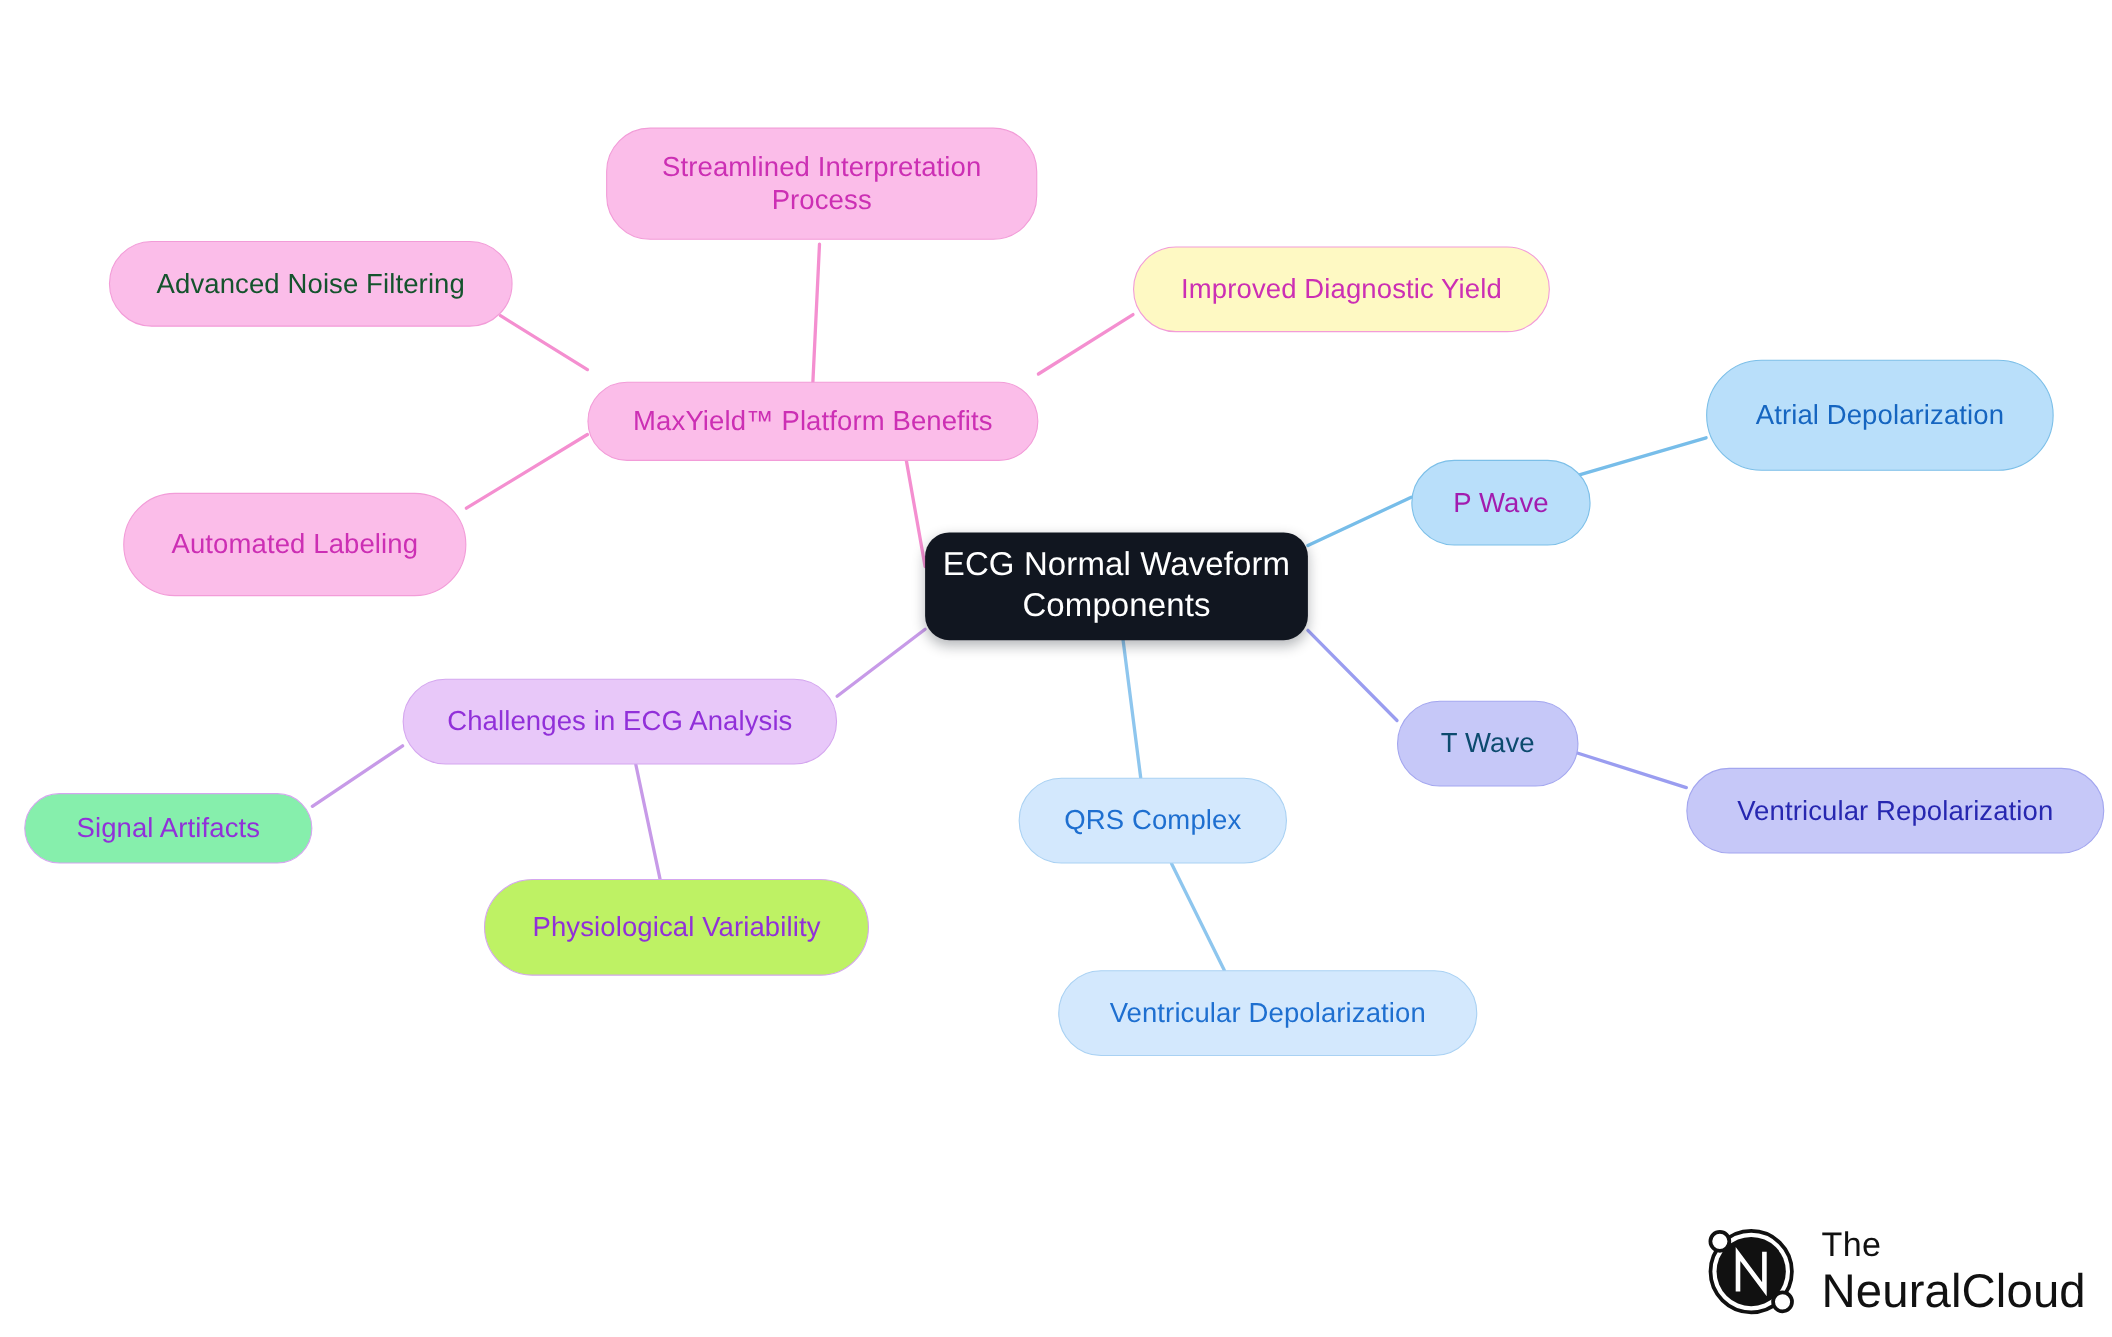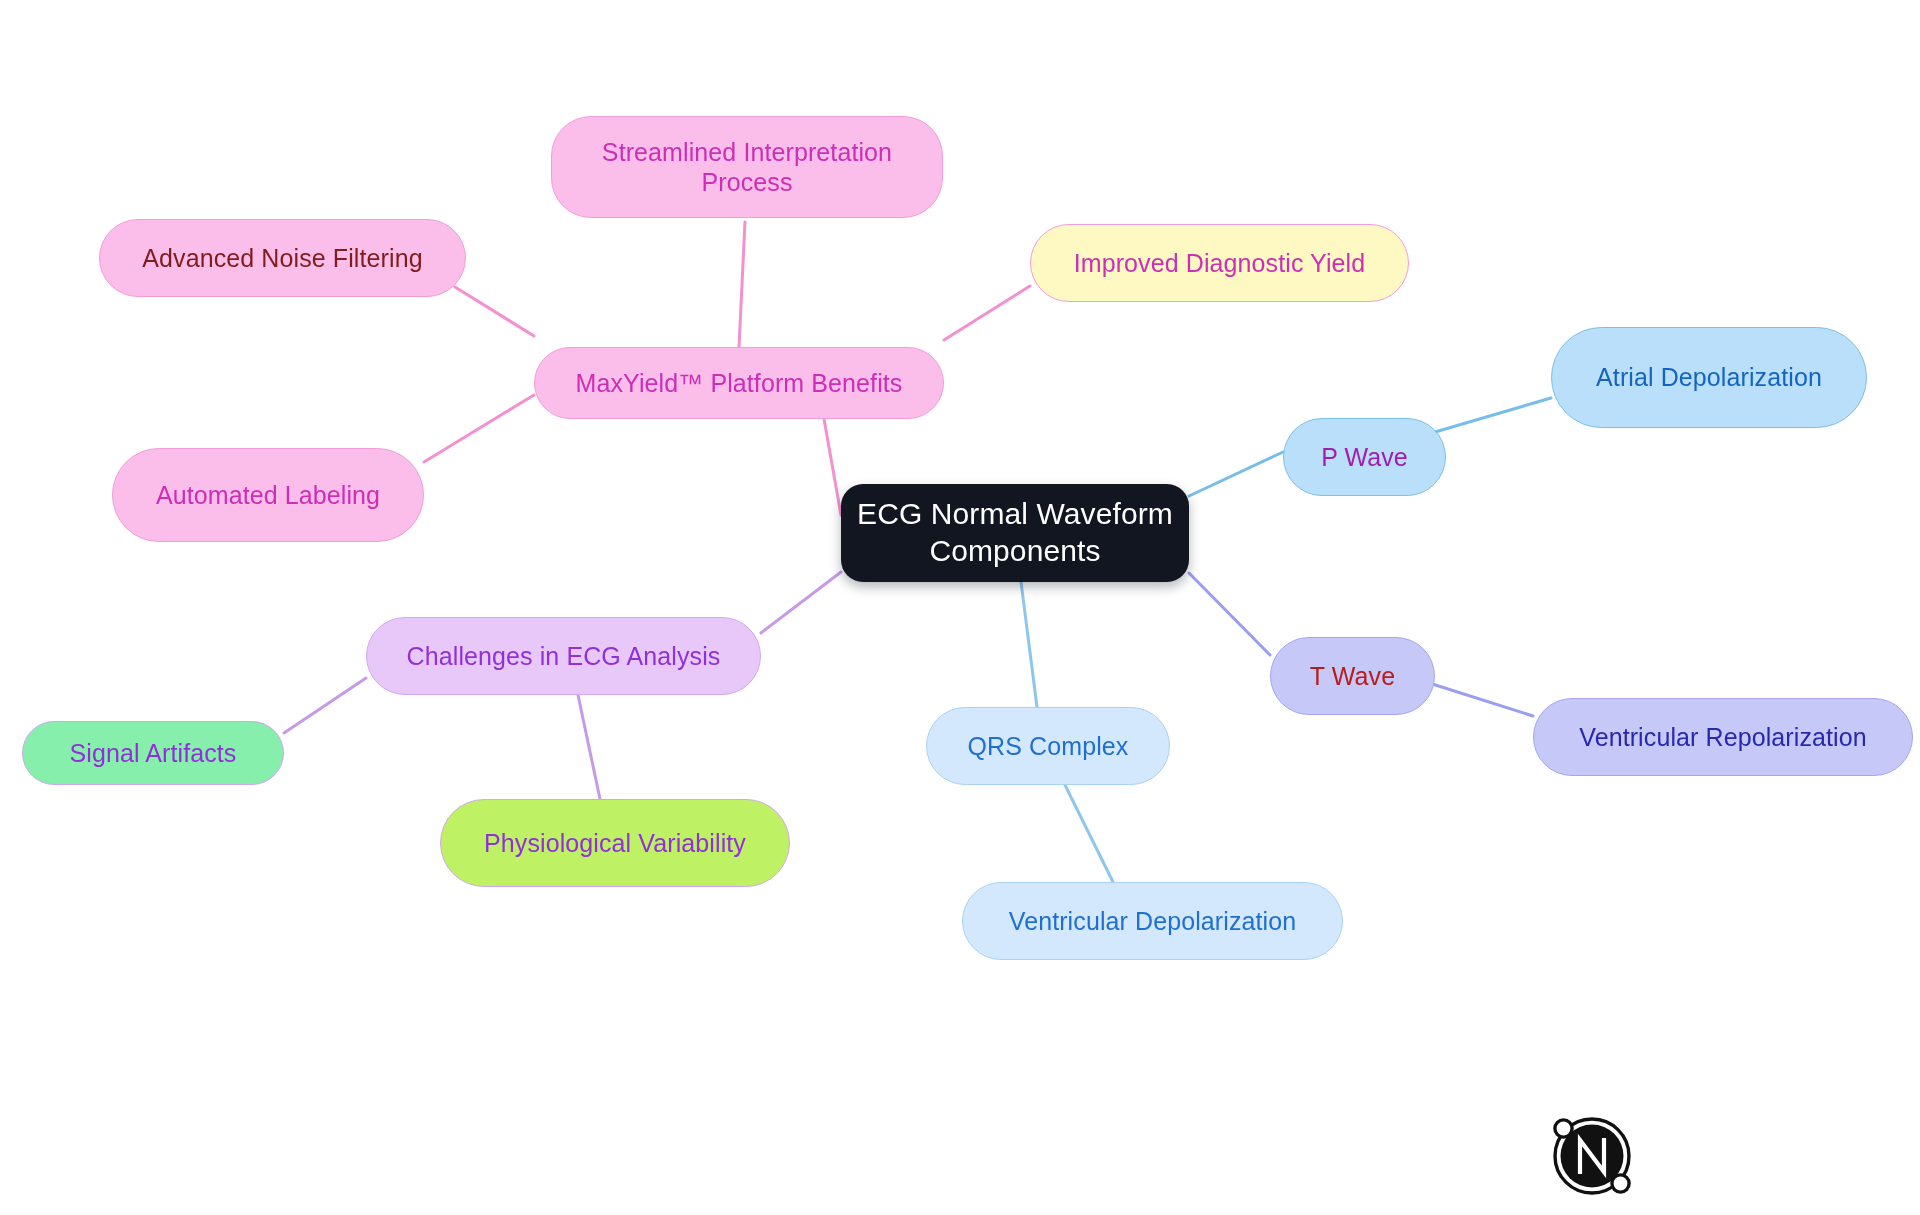--- a/index.html
+++ b/index.html
@@ -113,39 +113,43 @@
       <line x1="1189" y1="573" x2="1270" y2="655" stroke="#9a9df0" stroke-width="3" stroke-linecap="round"></line>
       <line x1="1426" y1="682" x2="1533" y2="716" stroke="#9a9df0" stroke-width="3" stroke-linecap="round"></line>
     </svg>
 
   <div id="node-layer">
       <div class="node root two-line" style="left: 841px; top: 484px; width: 348px; height: 98px; background: rgb(17, 22, 32); color: rgb(255, 255, 255);">ECG Normal Waveform
 Components</div>
       <div class="node pill" style="left: 534px; top: 347px; width: 410px; height: 72px; background: rgb(251, 189, 233); border-color: rgb(242, 156, 216); color: rgb(204, 47, 180);">MaxYield™ Platform Benefits</div>
       <div class="node pill two-line" style="left: 551px; top: 116px; width: 392px; height: 102px; background: rgb(251, 189, 233); border-color: rgb(242, 156, 216); color: rgb(204, 47, 180);">Streamlined Interpretation
 Process</div>
-      <div class="node pill" style="left: 99px; top: 219px; width: 367px; height: 78px; background: rgb(251, 189, 233); border-color: rgb(242, 156, 216); color: #7f1d1d;">Advanced Noise Filtering</div>
+      <div class="node pill" style="left: 99px; top: 219px; width: 367px; height: 78px; background: rgb(251, 189, 233); border-color: rgb(242, 156, 216); color: #14532d;">Advanced Noise Filtering</div>
       <div class="node pill" style="left: 1030px; top: 224px; width: 379px; height: 78px; background: #fef9c3; border-color: rgb(242, 156, 216); color: rgb(204, 47, 180);">Improved Diagnostic Yield</div>
       <div class="node pill" style="left: 112px; top: 448px; width: 312px; height: 94px; background: rgb(251, 189, 233); border-color: rgb(242, 156, 216); color: rgb(204, 47, 180);">Automated Labeling</div>
       <div class="node pill" style="left: 366px; top: 617px; width: 395px; height: 78px; background: rgb(232, 200, 249); border-color: rgb(212, 166, 239); color: rgb(145, 48, 217);">Challenges in ECG Analysis</div>
       <div class="node pill" style="left: 22px; top: 721px; width: 262px; height: 64px; background: #86efac; border-color: rgb(212, 166, 239); color: rgb(145, 48, 217);">Signal Artifacts</div>
       <div class="node pill" style="left: 440px; top: 799px; width: 350px; height: 88px; background: #bef264; border-color: rgb(212, 166, 239); color: rgb(145, 48, 217);">Physiological Variability</div>
       <div class="node pill" style="left: 1283px; top: 418px; width: 163px; height: 78px; background: rgb(185, 223, 250); border-color: rgb(124, 191, 232); color: #a21caf;">P Wave</div>
       <div class="node pill" style="left: 1551px; top: 327px; width: 316px; height: 101px; background: rgb(185, 223, 250); border-color: rgb(124, 191, 232); color: rgb(21, 101, 192);">Atrial Depolarization</div>
       <div class="node pill" style="left: 926px; top: 707px; width: 244px; height: 78px; background: rgb(211, 232, 253); border-color: rgb(169, 209, 243); color: rgb(30, 111, 208);">QRS Complex</div>
       <div class="node pill" style="left: 962px; top: 882px; width: 381px; height: 78px; background: rgb(211, 232, 253); border-color: rgb(169, 209, 243); color: rgb(30, 111, 208);">Ventricular Depolarization</div>
-      <div class="node pill" style="left: 1270px; top: 637px; width: 165px; height: 78px; background: rgb(198, 200, 248); border-color: rgb(163, 166, 239); color: #b91c1c;">T Wave</div>
+      <div class="node pill" style="left: 1270px; top: 637px; width: 165px; height: 78px; background: rgb(198, 200, 248); border-color: rgb(163, 166, 239); color: #0c4a6e;">T Wave</div>
       <div class="node pill" style="left: 1533px; top: 698px; width: 380px; height: 78px; background: rgb(198, 200, 248); border-color: rgb(163, 166, 239); color: rgb(39, 39, 176);">Ventricular Repolarization</div>
     </div>
 
   <div id="logo">
     <div id="logo-mark">
       <svg viewBox="0 0 92 92" width="92" height="92">
         <circle cx="46" cy="46" r="37" fill="none" stroke="#111111" stroke-width="3.4"></circle>
         <circle cx="46" cy="46" r="31.5" fill="#111111"></circle>
         <path d="M34 62 L34 30 L58 62 L58 30" fill="none" stroke="#ffffff" stroke-width="4.2" stroke-linecap="square" stroke-linejoin="miter"></path>
         <circle cx="17.5" cy="18.5" r="8.6" fill="#ffffff" stroke="#111111" stroke-width="3.4"></circle>
         <circle cx="74.5" cy="73.5" r="8.6" fill="#ffffff" stroke="#111111" stroke-width="3.4"></circle>
       </svg>
     </div>
+    <div id="logo-text">
+      <div id="logo-the">The</div>
+      <div id="logo-name">NeuralCloud</div>
+    </div>
   </div>
 
 </div>
 
 </body></html>

